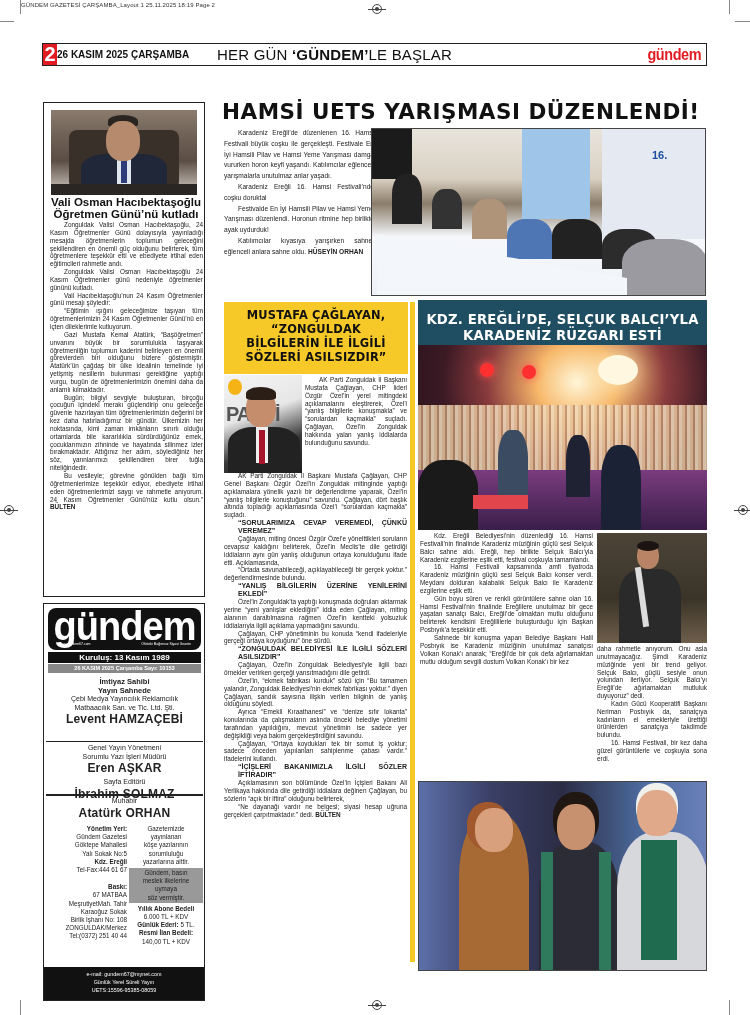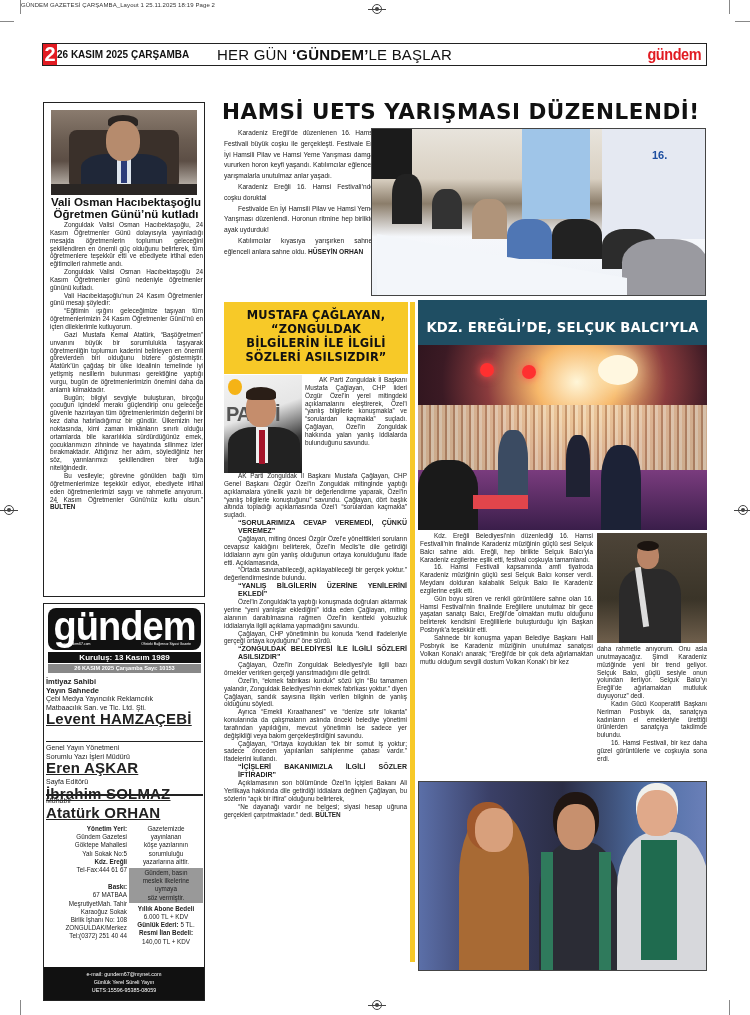--- a/index.html
+++ b/index.html
@@ -41,24 +41,24 @@
   .vali-body { left: 50px; top: 221px; width: 153px; }
 
   
   .mast { left: 43px; top: 603px; width: 162px; height: 398px; border: 1px solid #222; }
   .mast-logo { left: 48px; top: 608px; width: 153px; height: 42px; background: #111; border-radius: 8px; color: #fff; }
   .mast-logo .word { position:absolute; left:0; width:100%; top:-4px; text-align:center; font-size:40px; font-weight:bold; letter-spacing:-1px; transform: scaleX(0.95); }
   .mast-logo .sub-l { position:absolute; left:10px; bottom:4px; font-size:3.5px; }
   .mast-logo .sub-r { position:absolute; right:10px; bottom:4px; font-size:3.5px; }
   .kurulus { left: 48px; top: 652px; width: 153px; height: 11px; background: #111; color: #fff; font-size: 8px; font-weight: bold; text-align: center; line-height: 11px; }
   .sayi { left: 48px; top: 664px; width: 153px; height: 9px; background: #888; color: #fff; font-size: 5.6px; font-weight: bold; text-align: center; line-height: 9px; }
-  .mast-center { left: 46px; width: 157px; color: #222; }
+  .mast-center { left: 46px; width: 157px; text-align: center; color: #222; }
   .m-sm { font-size: 7px; line-height: 8.7px; }
   .m-bold { font-size: 7.5px; font-weight: bold; line-height: 9px; }
-  .m-name { font-size: 15px; font-weight: bold; line-height: 14px; letter-spacing: 0.2px; text-decoration: underline; }
+  .m-name { font-size: 12px; font-weight: bold; line-height: 14px; letter-spacing: 0.2px; }
   .m-rule { left: 46px; width: 157px; height: 1px; background: #222; }
   .mast-l { left: 47px; top: 825px; width: 80px; text-align: right; font-size: 6.3px; line-height: 8.2px; color: #222; }
   .mast-r { left: 129px; top: 825px; width: 74px; text-align: center; font-size: 6.3px; line-height: 8.2px; color: #222; }
   .gray-box { background: #999; color: #222; padding: 1px 0; margin: 2px 0; }
   .mast-foot { left: 44px; top: 967px; width: 160px; height: 33px; background: #111; color: #fff; text-align: center; font-size: 5.4px; line-height: 8px; padding-top: 3px; }
 
   
   .main-head { left: 222px; top: 100px; width: 485px; font-family: "DejaVu Sans", sans-serif; font-weight: bold; font-size: 21.5px; letter-spacing: 0.5px; line-height: 24px; white-space: nowrap; }
   .hamsi-body { left: 224px; top: 104px; width: 150px; margin-top: 0; }
   .hamsi-body.body-text { font-size: 6.6px; line-height: 10.8px; }
@@ -73,21 +73,21 @@
   .ak-photo .suit { position:absolute; left:4px; top:52px; width:72px; height:48px; border-radius:35% 35% 0 0; background:#222; }
   .ak-photo .shirt { position:absolute; left:32px; top:52px; width:12px; height:36px; background:#eee; }
   .ak-photo .tie { position:absolute; left:35px; top:55px; width:6px; height:34px; background:#a5142a; }
   .ak-photo .bulb { position:absolute; left:4px; top:4px; width:14px; height:16px; border-radius:50%; background:#f5b316; }
   .ak-photo .parti { position:absolute; left:2px; top:28px; font-size:20px; font-weight:bold; color:#555; letter-spacing:-1px; }
   .ak-side { left: 305px; top: 376px; width: 102px; }
   .ak-body { left: 224px; top: 472px; width: 183px; }
   .sub-h { font-weight: bold; font-size: 7px; line-height: 8px; text-indent: 0 !important; padding-left: 14px; }
 
   
-  .blue-head { left: 418px; top: 300px; width: 289px; height: 45px; background: #1f4e63; color: #fff; text-align: center; font-family: "DejaVu Sans", sans-serif; font-weight: bold; font-size: 13.2px; line-height: 16px; padding-top: 20px; letter-spacing: 0.2px; }
+  .blue-head { left: 418px; top: 300px; width: 289px; height: 45px; background: #1f4e63; color: #fff; text-align: center; font-family: "DejaVu Sans", sans-serif; font-weight: bold; font-size: 13.2px; line-height: 16px; padding-top: 12px; letter-spacing: 0.2px; }
   .concert-photo { left: 418px; top: 345px; width: 289px; height: 185px; background: radial-gradient(ellipse at 55% 20%, #fff6d8 0%, #f7b86a 18%, #8a3b3d 40%, #3b1a24 60%, #1a0c14 100%); }
   .crowd { position:absolute; left:0; top:60px; width:100%; height:65px; background: repeating-linear-gradient(90deg, #e8c6a0 0 3px, #bd8f6b 3px 5px, #f0dcc0 5px 8px); opacity:0.85; }
   .stage { position:absolute; left:0; top:125px; width:100%; height:60px; background: linear-gradient(180deg,#7a3c7e 0%,#3a1e4a 100%); }
   .light { position:absolute; width:14px; height:14px; border-radius:50%; background:#ff3030; box-shadow:0 0 10px #ff5050; }
   .keys { position:absolute; left:55px; top:150px; width:55px; height:14px; background:#e2454b; }
   .figure { position:absolute; border-radius:40% 40% 0 0; background:#253244; }
   .balci-body1 { left: 420px; top: 532px; width: 173px; }
   .balci-small-photo { left: 597px; top: 533px; width: 110px; height: 110px; background: linear-gradient(180deg,#4d4438 0%,#3a3428 60%,#6f5f4c 100%); }
   .balci-small-photo .head { position:absolute; left:40px; top:10px; width:22px; height:26px; border-radius:45%; background:#b98466; }
   .balci-small-photo .hair { position:absolute; left:40px; top:8px; width:22px; height:10px; border-radius:50%; background:#1b1410; }
@@ -276,20 +276,21 @@
   <p>Özel’in, “ekmek fabrikası kurduk” sözü için “Bu tamamen yalandır, Zonguldak Belediyesi’nin ekmek fabrikası yoktur.” diyen Çağlayan, sandık sayısına ilişkin verilen bilginin de yanlış olduğunu söyledi.</p>
   <p>Ayrıca “Emekli Kıraathanesi” ve “denize sıfır lokanta” konularında da çalışmaların aslında önceki belediye yönetimi tarafından yapıldığını, mevcut yönetimin ise sadece yer değişikliği veya bakım gerçekleştirdiğini savundu.</p>
   <p>Çağlayan, “Ortaya koydukları tek bir somut iş yoktur; sadece önceden yapılanları sahiplenme çabası vardır.” ifadelerini kullandı.</p>
   <p class="sub-h">“İÇİŞLERİ BAKANIMIZLA İLGİLİ SÖZLER İFTİRADIR”</p>
   <p>Açıklamasının son bölümünde Özel’in İçişleri Bakanı Ali Yerlikaya hakkında dile getirdiği iddialara değinen Çağlayan, bu sözlerin “açık bir iftira” olduğunu belirterek,</p>
   <p><span>“Ne dayanağı vardır ne belgesi; siyasi hesap uğruna gerçekleri çarpıtmaktadır.” dedi.</span> <b>BÜLTEN</b></p>
 </div>
 
 <div class="abs blue-head">
   <div>KDZ. EREĞLİ’DE, SELÇUK BALCI’YLA</div>
+  <div>KARADENİZ RÜZGARI ESTİ</div>
 </div>
 <div class="abs photo concert-photo" title="Concert stage with large crowd at night">
   <div class="crowd"></div>
   <div class="stage"></div>
   <div class="light" style="left:62px;top:18px;"></div>
   <div class="light" style="left:104px;top:20px;"></div>
   <div class="pix" style="left:180px;top:10px;width:40px;height:30px;border-radius:50%;background:#fff7e0;box-shadow:0 0 25px #fff0c0;"></div>
   <div class="figure" style="left:80px;top:85px;width:30px;height:70px;background:#3b4b62;"></div>
   <div class="figure" style="left:148px;top:90px;width:24px;height:62px;background:#1f2233;"></div>
   <div class="figure" style="left:183px;top:100px;width:40px;height:85px;background:#1c2236;"></div>

